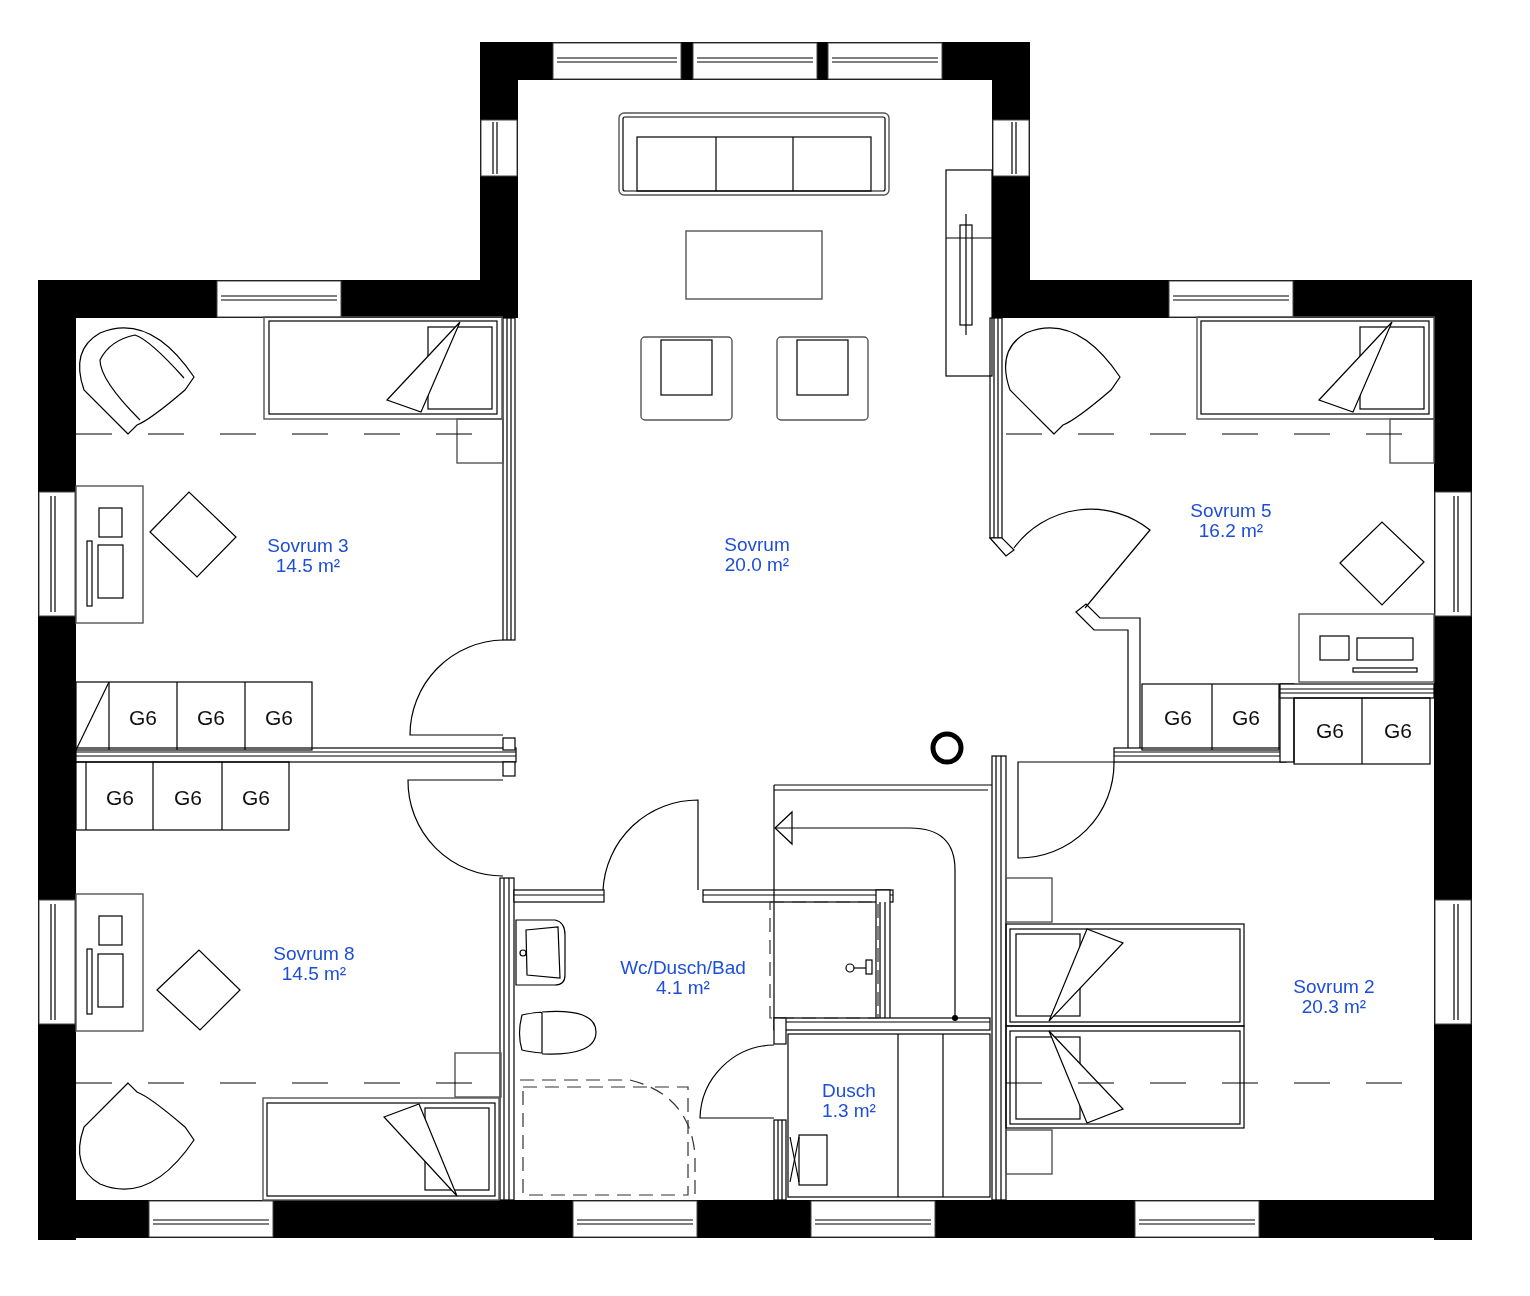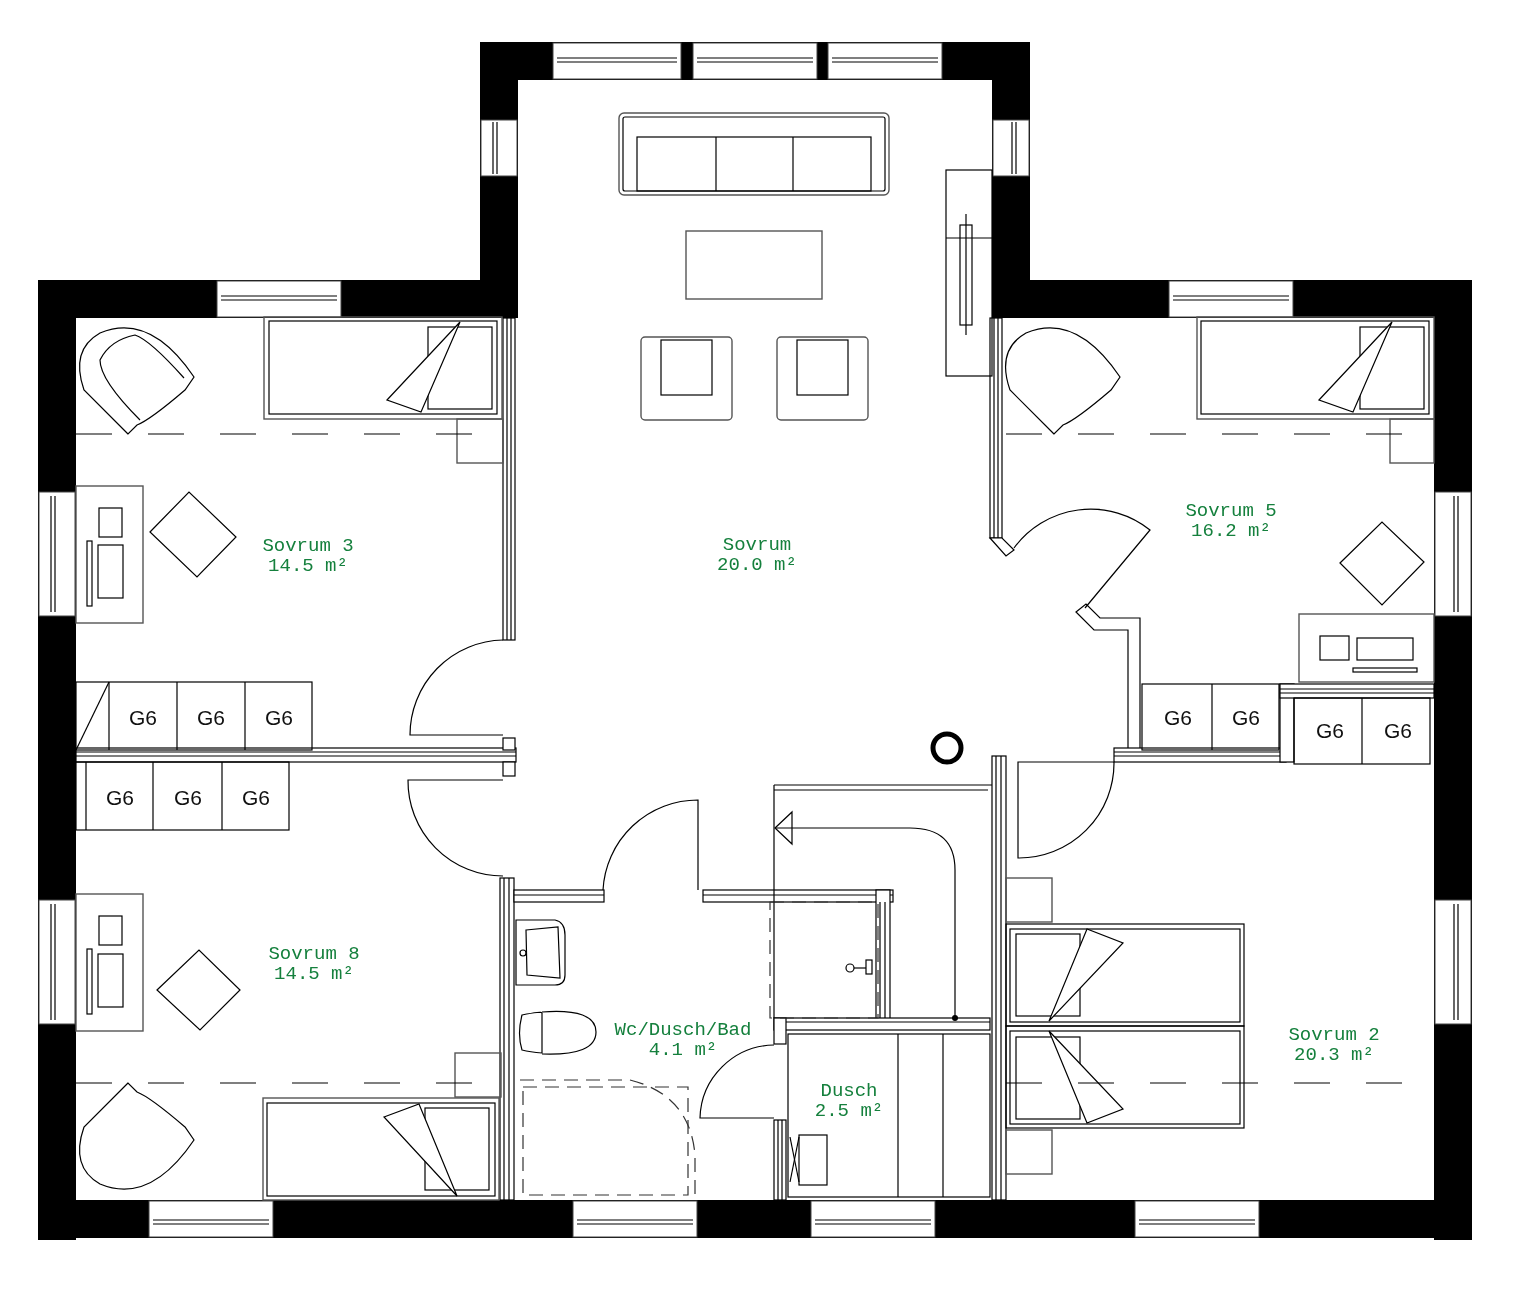--- a/index.html
+++ b/index.html
@@ -6,21 +6,21 @@
   body { width:1530px; height:1296px; overflow:hidden; position:relative; font-family:"Liberation Sans", sans-serif; }
   #plan { position:absolute; left:0; top:0; width:1530px; height:1296px; }
   .wall { fill:#000; }
   .ln { fill:none; stroke:#000; stroke-width:1.2; }
   .lnf { fill:#fff; stroke:#000; stroke-width:1.2; }
   .gray { fill:none; stroke:#555; stroke-width:1.4; }
   .dash { fill:none; stroke:#000; stroke-width:1.2; stroke-dasharray:36 36; }
   .dash2 { fill:none; stroke:#333; stroke-width:1.2; stroke-dasharray:14 8; }
   .iw { fill:#fff; stroke:#000; stroke-width:1.2; }
   .win { fill:#fff; stroke:#444; stroke-width:1; }
-  .label { position:absolute; text-align:center; color:#15803d; font-size:19px; line-height:20px; transform:translateX(-50%); white-space:nowrap;font-family:Liberation Mono, monospace; }
+  .label { position:absolute; text-align:center; color:#1d4ed8; font-size:19px; line-height:20px; transform:translateX(-50%); white-space:nowrap; }
   .g6 { position:absolute; font-size:21px; color:#111; transform:translate(-50%,-50%); }
 </style>
 </head>
 <body>
 
 <svg id="plan" viewBox="0 0 1530 1296" xmlns="http://www.w3.org/2000/svg">
 
   <g>
 
     <rect class="wall" x="480" y="42" width="38" height="240"></rect>
@@ -292,31 +292,31 @@
   <div>14.5 m²</div>
 </div>
 <div class="label" style="left:314px; top:944px;">
   <div>Sovrum 8</div>
   <div>14.5 m²</div>
 </div>
 <div class="label" style="left:1231px; top:501px;">
   <div>Sovrum 5</div>
   <div>16.2 m²</div>
 </div>
-<div class="label" style="left:1334px; top:977px;margin-top:48px;">
+<div class="label" style="left:1334px; top:977px;">
   <div>Sovrum 2</div>
   <div>20.3 m²</div>
 </div>
-<div class="label" style="left:683px; top:1020px;">
+<div class="label" style="left:683px; top:958px;">
   <div>Wc/Dusch/Bad</div>
   <div>4.1 m²</div>
 </div>
 <div class="label" style="left:849px; top:1081px;">
   <div>Dusch</div>
-  <div>2.5 m²</div>
+  <div>1.3 m²</div>
 </div>
 
 <span class="g6" style="left:143px; top:718px;">G6</span>
 <span class="g6" style="left:211px; top:718px;">G6</span>
 <span class="g6" style="left:279px; top:718px;">G6</span>
 <span class="g6" style="left:120px; top:798px;">G6</span>
 <span class="g6" style="left:188px; top:798px;">G6</span>
 <span class="g6" style="left:256px; top:798px;">G6</span>
 <span class="g6" style="left:1178px; top:718px;">G6</span>
 <span class="g6" style="left:1246px; top:718px;">G6</span>

